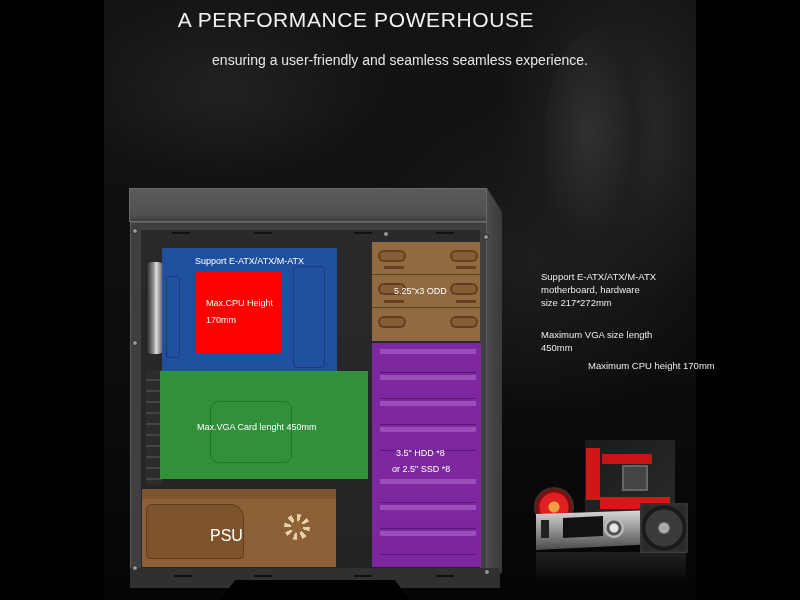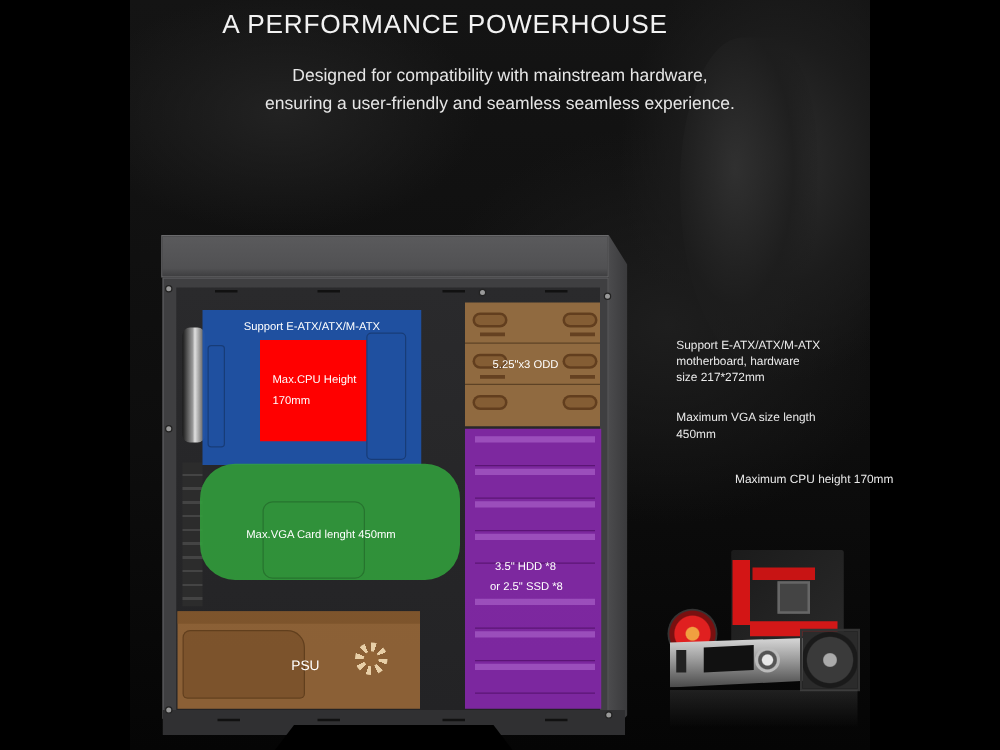--- a/index.html
+++ b/index.html
@@ -88,26 +88,26 @@
   }
   .mb::before {
     content: ""; position: absolute; left: 4px; top: 28px; width: 12px; height: 80px;
     border: 1px solid rgba(0,0,0,.25); border-radius: 3px;
   }
   .mb::after {
     content: ""; position: absolute; right: 12px; top: 18px; width: 30px; height: 100px;
     border: 1px solid rgba(0,0,0,.25); border-radius: 4px;
   }
   .cpu {
-    left: 208px; top: 272px; width: 85px; height: 81px;
+    left: 196px; top: 272px; width: 85px; height: 81px;
     background: #ff0000; z-index: 6;
   }
   .vga {
-    left: 160px; top: 371px; width: 208px; height: 93px;
-    background: rgba(50, 160, 60, 0.88); z-index: 6; border-radius: 28px;
+    left: 160px; top: 371px; width: 208px; height: 108px;
+    background: rgba(50, 160, 60, 0.88); z-index: 6;
   }
   .vga::before {
     content: ""; position: absolute; left: 50px; top: 30px; width: 80px; height: 60px;
     border: 1px solid rgba(0,0,0,.2); border-radius: 8px;
   }
   .odd {
     left: 372px; top: 242px; width: 108px; height: 99px;
     background: rgba(150, 110, 65, 0.95);
   }
   .odd-row {
@@ -197,21 +197,20 @@
     background: linear-gradient(180deg, rgba(80,80,80,.35), rgba(0,0,0,0));
   }
 </style>
 </head>
 <body>
 
 <div class="stage"></div>
 
 <h1 class="headline">A PERFORMANCE POWERHOUSE</h1>
 <div class="subline">
-  <div>Designed for compatibility with mainstream hardware,</div>
   <div>ensuring a user-friendly and seamless seamless experience.</div>
 </div>
 
 <div>
   <div class="case-top"></div>
   <div class="case-top-right"></div>
   <div class="case-body"></div>
   <div class="interior"></div>
   <div class="case-bottom"></div>
   <div class="case-foot-gap"></div>
@@ -272,35 +271,35 @@
     <div class="hdd-bay" style="top:84px;"></div>
     <div class="hdd-bay" style="top:136px;"></div>
     <div class="hdd-bay" style="top:162px;"></div>
     <div class="hdd-bay" style="top:188px;"></div>
     <span class="zone-label" style="left:24px;top:105px;">3.5" HDD *8</span>
     <span class="zone-label" style="left:20px;top:121px;">or 2.5" SSD *8</span>
   </div>
 
   <div class="zone psu">
     <div class="psu-plate"></div>
-    <span class="zone-label" style="left:68px;top:38px;font-size:11px;margin-left:23px;">PSU</span>
+    <span class="zone-label" style="left:68px;top:38px;font-size:16px;">PSU</span>
     <div class="psu-logo"></div>
   </div>
 </div>
 
 <div class="spec" style="top:270px;">
   <span>Support E-ATX/ATX/M-ATX</span>
   <span>motherboard, hardware</span>
   <span>size 217*272mm</span>
 </div>
 <div class="spec" style="top:328px;">
   <span>Maximum VGA size length</span>
   <span>450mm</span>
 </div>
-<div class="spec" style="top:377px;padding-left:47px;">
+<div class="spec" style="top:359px;padding-left:47px;">
   <span>Maximum CPU height 170mm</span>
 </div>
 
 <div>
   <div class="hw mobo"></div>
   <div class="hw mobo-red1"></div>
   <div class="hw mobo-red2"></div>
   <div class="hw mobo-red3"></div>
   <div class="hw mobo-socket"></div>
   <div class="hw redfan"></div>

